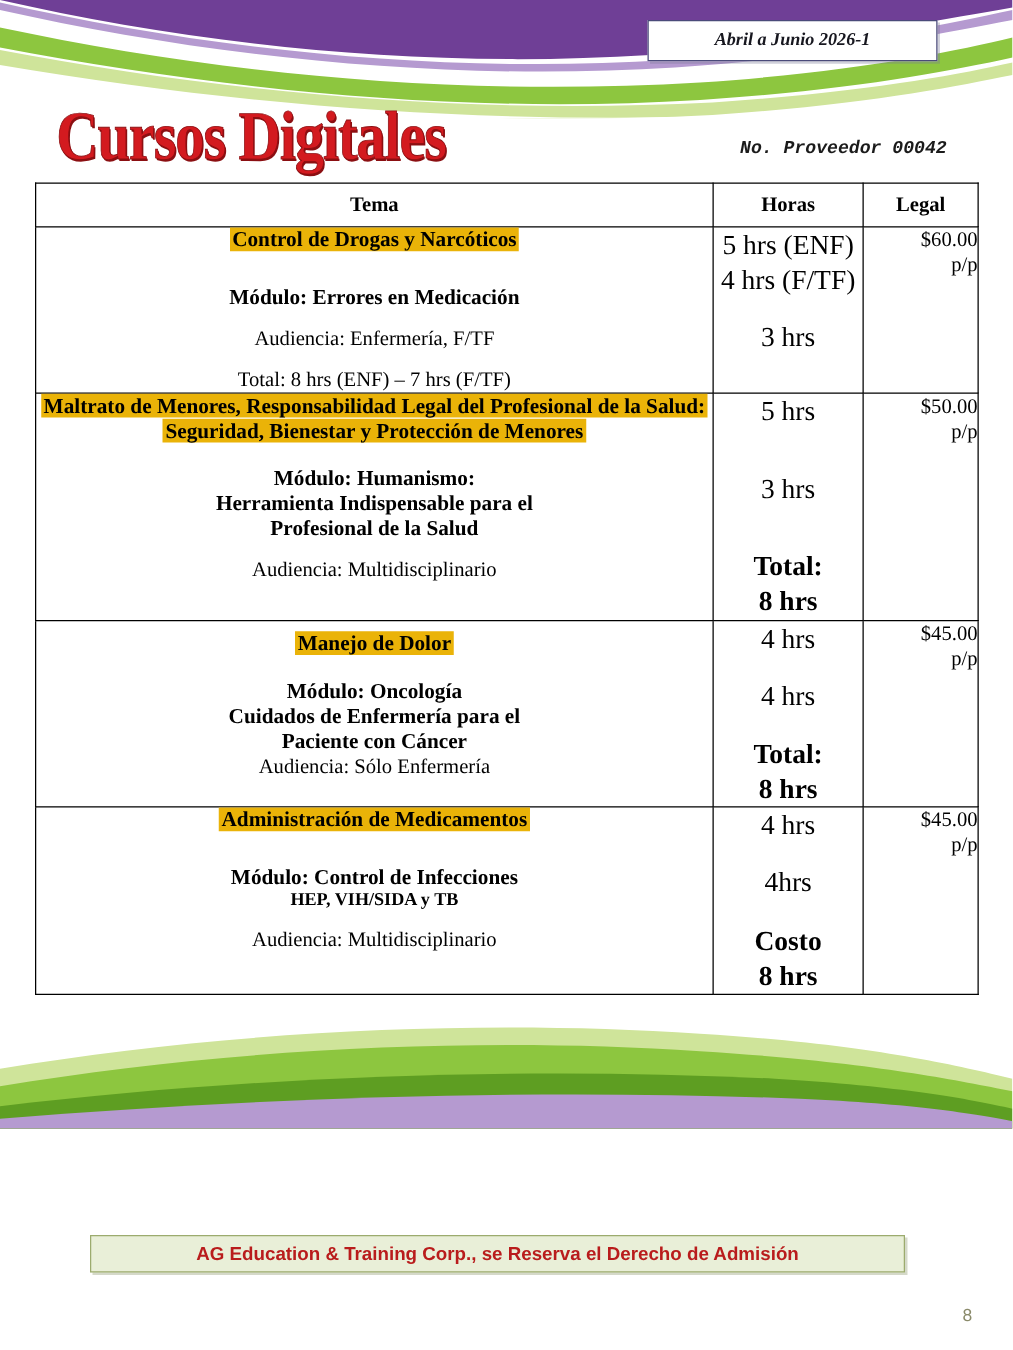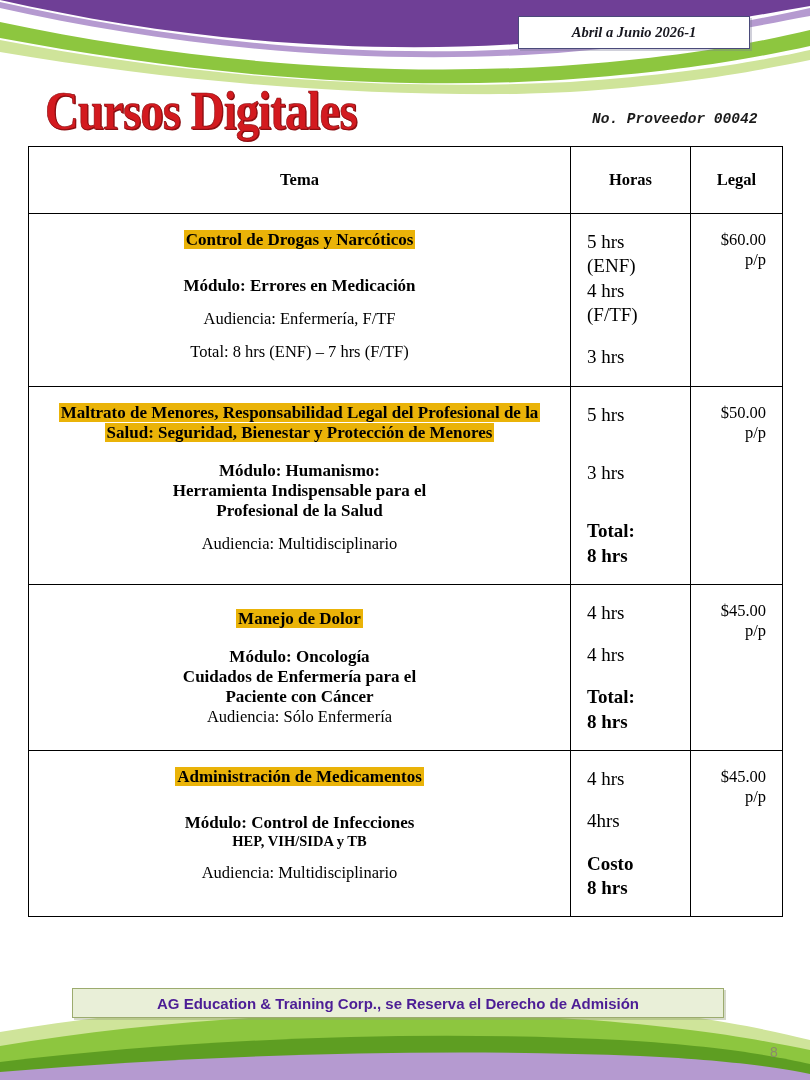--- a/index.html
+++ b/index.html
@@ -11,21 +11,21 @@
     height: 1080px;
     background: #ffffff;
     font-family: "Liberation Serif", serif;
     position: relative;
     overflow: hidden;
   }
 
   .page {
     position: relative;
     width: 810px;
-    height: 1080px;
+    height: 903px;
     border-radius: 15px;
   }
 
   
   .deco-top {
     position: absolute;
     top: 0; left: 0;
     width: 810px;
     height: 95px;
     pointer-events: none;
@@ -91,42 +91,43 @@
     top: 146px;
     left: 28px;
     width: 754px;
     border-collapse: collapse;
     table-layout: fixed;
   }
   table.courses th,
   table.courses td {
     border: 1px solid #000000;
     vertical-align: top;
-    padding: 16px;
+    padding: 0;
   }
   table.courses thead th {
     height: 34px;
     font-family: "Liberation Serif", serif;
     font-weight: bold;
     font-size: 16.5px;
     text-align: center;
     vertical-align: middle;
     background: #ffffff;
   }
   col.c-tema  { width: 542px; }
   col.c-horas { width: 120px; }
   col.c-costo { width: 92px; }
 
   td.tema {
     text-align: center;
     padding: 9px 10px 10px 10px;
   }
   td.horas {
+    text-align: center;
     padding: 9px 6px 10px 6px;
-    font-size: 19px;
+    font-size: 22px;
     line-height: 1.28;
   }
   td.costo {
     text-align: right;
     padding: 9px 6px 10px 7px;
     font-size: 16.5px;
     line-height: 1.22;
   }
 
   .hl {
@@ -168,21 +169,21 @@
     width: 650px;
     height: 28px;
     background: #e9efd8;
     border: 1px solid #9cab6e;
     display: flex;
     align-items: center;
     justify-content: center;
     font-family: "Liberation Sans", sans-serif;
     font-weight: bold;
     font-size: 15px;
-    color: #4c1d95;
+    color: #b91c1c;
     box-shadow: 2px 2px 0 rgba(150,160,120,0.4);
   }
 
   .page-number {
     position: absolute;
     top: 1044px;
     left: 770px;
     font-family: "Liberation Sans", sans-serif;
     font-size: 14px;
     color: #8a8a6a;

